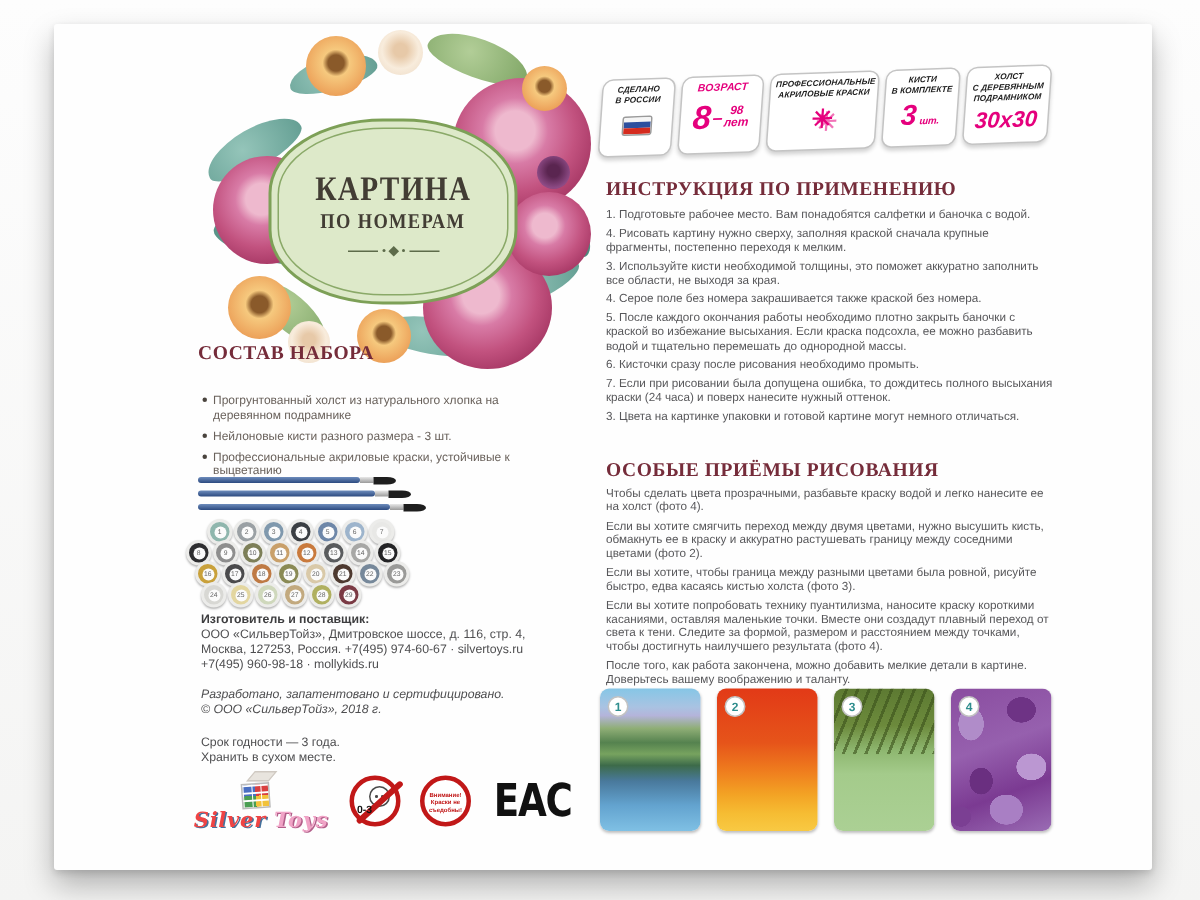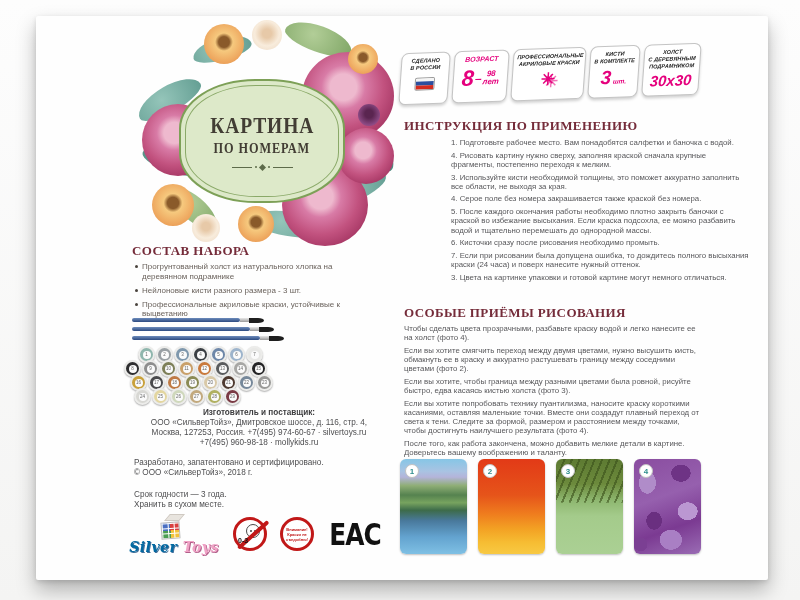--- a/index.html
+++ b/index.html
@@ -60,22 +60,22 @@
              font-style:italic; font-weight:700; margin-top:3px; }
   .kit-big { font-size:19px; line-height:1; }
   .kit-unit { font-size:6.5px; margin-left:2px; }
   .canvas-big { color:#e5007d; font-style:italic; font-weight:700; font-size:15px; line-height:1; margin-top:3px; }
 
   
   .sec-h { position:absolute; font-family:"Liberation Serif", serif; font-weight:700; font-size:13px;
            color:#752c3a; letter-spacing:.4px; white-space:nowrap; }
   .h-instr { left:368px; top:102px; }
   .h-tech  { left:368px; top:289px; }
-  .h-comp  { left:96px;  top:227px; }
-  .instr-list { position:absolute; left:368px; top:122px; width:298px;margin-left:47px; }
+  .h-comp  { left:96px;  top:211px; }
+  .instr-list { position:absolute; left:368px; top:122px; width:298px; }
   .tech-list  { position:absolute; left:368px; top:308px; width:298px; }
   .li-num, .li-para { font-size:7.8px; line-height:1.18; color:#57575a; margin-bottom:3.5px; }
   .comp-list { position:absolute; left:98px; top:246px; width:240px; }
   .li-bullet { font-size:8px; line-height:1.2; color:#6a625c; margin-bottom:4.5px; padding-left:8px; position:relative; }
   .li-bullet::before { content:""; position:absolute; left:1px; top:3px; width:3px; height:3px;
                        border-radius:50%; background:#4a443e; }
 
   
   .brushes { position:absolute; left:96px; top:302px; width:150px; }
   .brush { position:relative; height:4px; margin-bottom:5px; }
@@ -88,41 +88,41 @@
 
   
   .pots { position:absolute; left:88px; top:330px; width:180px; }
   .pot-row { display:flex; margin-bottom:-3px; }
   .pot { width:17px; height:17px; border-radius:50%; border:2px solid #ececea; margin-right:1px;
          box-shadow:0 1px 1.5px rgba(0,0,0,.3); display:flex; align-items:center; justify-content:center; }
   .pot b { width:8px; height:8px; background:#fbfbfb; border-radius:50%; font-size:4.5px; color:#666;
            font-weight:400; display:flex; align-items:center; justify-content:center; }
 
   
-  .manu { position:absolute; left:98px; top:392px; width:250px;text-align:center; }
+  .manu { position:absolute; left:98px; top:392px; width:250px; }
   .manu-h { font-size:8.2px; font-weight:700; color:#3d3d3f; margin-bottom:1px; }
   .line { font-size:8.2px; line-height:1.22; color:#4e4e50; }
-  .legal { position:absolute; left:98px; top:442px; width:250px; }
+  .legal { position:absolute; left:98px; top:442px; width:250px;font-style:italic; }
   .storage { position:absolute; left:98px; top:474px; width:250px; }
 
   
   .footer { position:absolute; left:92px; top:498px; display:flex; align-items:center; gap:13px; }
   .brand { width:92px; text-align:center; position:relative; }
   .cube { position:relative; width:26px; height:24px; margin:0 auto; }
   .cube .top { position:absolute; top:0; left:6px; width:15px; height:7px; background:#e8e4de;
                transform:skewX(-40deg); border:1px solid #cfc9c2; }
   .cube .front { position:absolute; bottom:0; left:1px; width:17px; height:15px;
                  background:conic-gradient(#d94040 0 25%, #f2c23a 0 50%, #4a9e52 0 75%, #4a6fc2 0 100%);
                  background-blend-mode:normal; transform:rotate(-4deg); outline:1px solid #bbb; }
   .cube .grid { position:absolute; inset:0;
                 background:linear-gradient(#fff 1px, transparent 1px) 0 0/6px 5px,
                            linear-gradient(90deg,#fff 1px, transparent 1px) 0 0/6px 5px; }
   .brand-text { font-family:"DejaVu Serif", serif; font-style:italic; font-weight:700; font-size:14px;
                 line-height:1; margin-top:2px; letter-spacing:.5px; }
-  .bw1 { color:#0369a1; text-shadow:1px 1px 0 #44719c; }
+  .bw1 { color:#ef4444; text-shadow:1px 1px 0 #44719c; }
   .bw2 { color:#f0a3c6; text-shadow:1px 1px 0 #b25f8a; }
   .pcirc { position:relative; width:34px; height:34px; border:3px solid #c11818; border-radius:50%;
            background:#fff; flex-shrink:0; }
   .pcirc .bar { position:absolute; left:-3px; top:13px; width:40px; height:3.5px; background:#c11818;
                 transform:rotate(-42deg); border-radius:2px; }
   .baby-face { position:absolute; top:4px; right:4px; width:14px; height:14px; border:1.3px solid #4a4a4a;
                border-radius:50%; }
   .baby-face i { position:absolute; width:1.8px; height:1.8px; background:#4a4a4a; border-radius:50%; top:5px; }
   .baby-face i.e1{ left:3px; } .baby-face i.e2{ right:3px; }
   .age03 { position:absolute; left:2px; bottom:4px; font-size:7px; font-weight:700; color:#111; }

